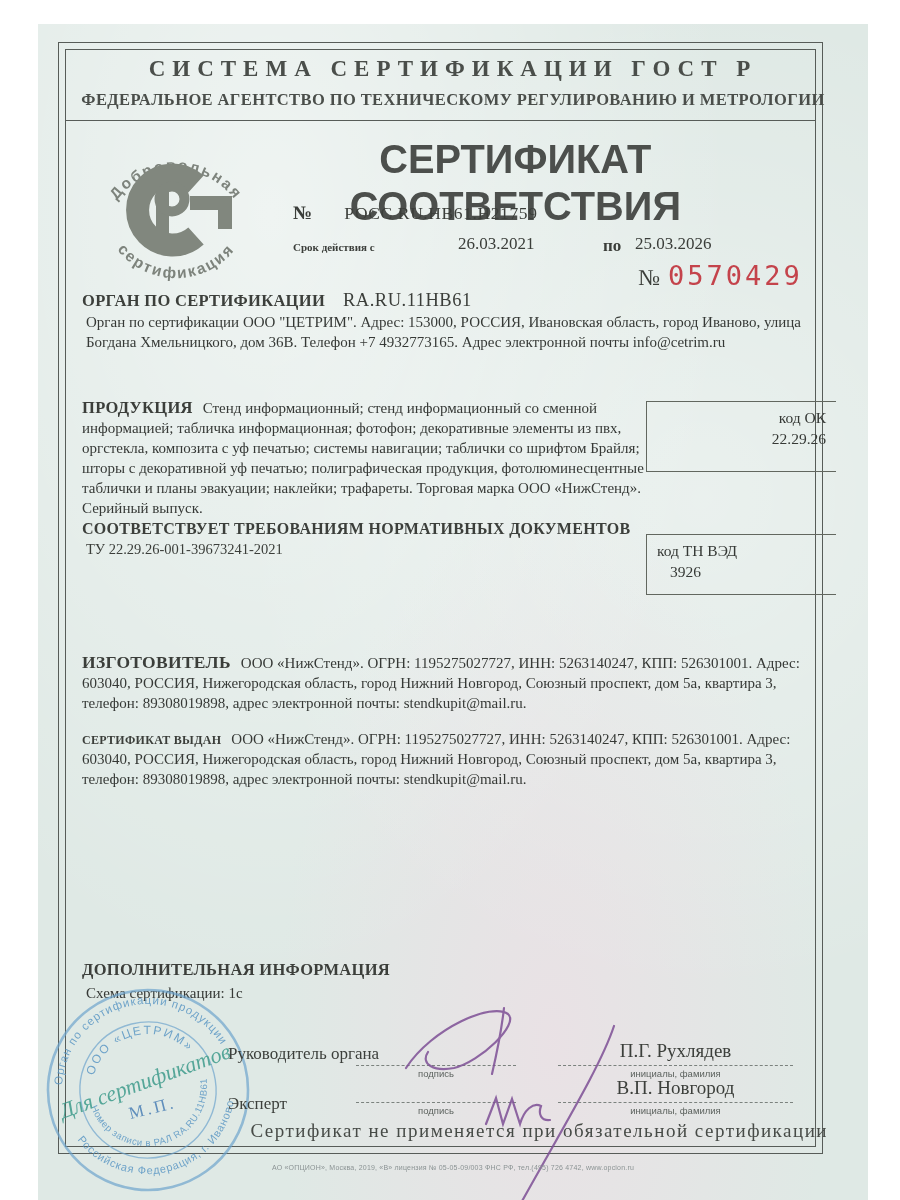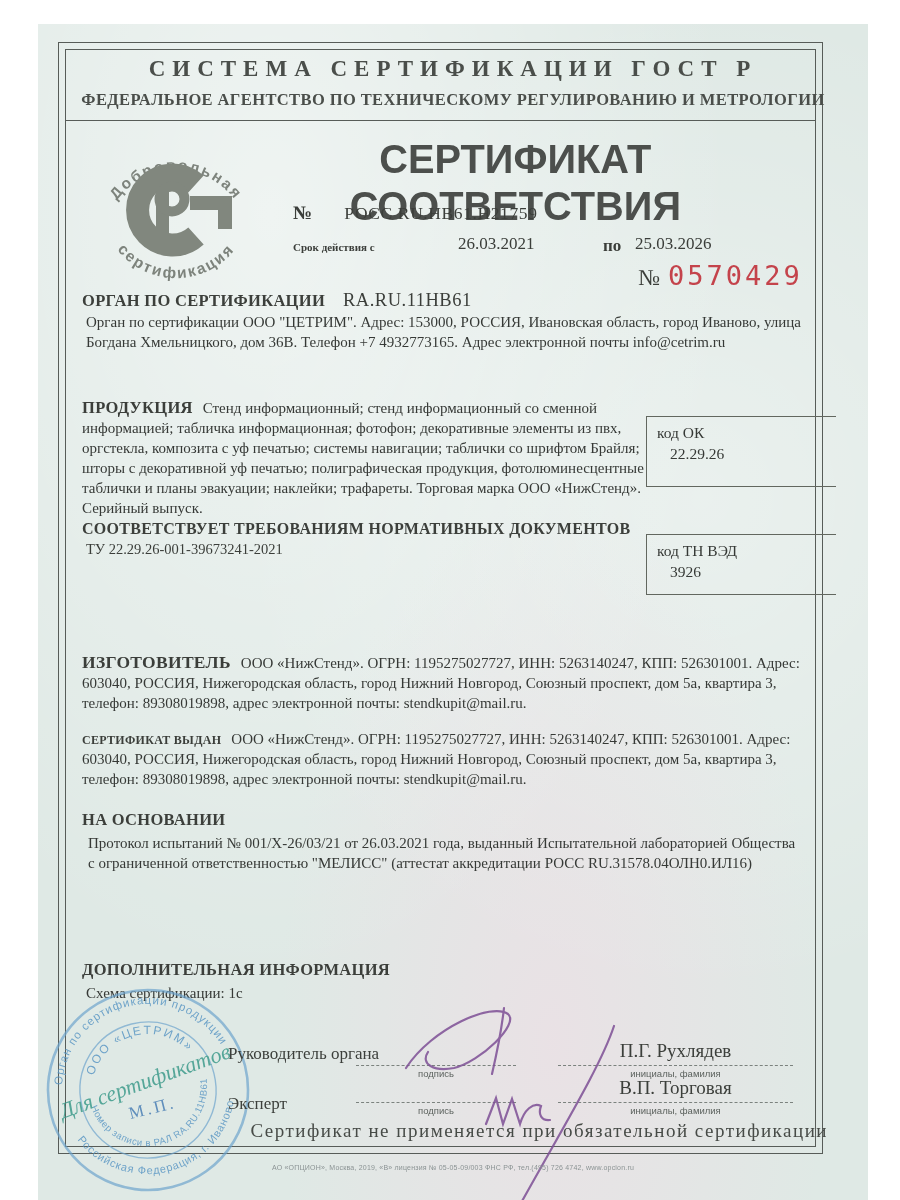--- a/index.html
+++ b/index.html
@@ -35,21 +35,21 @@
         color:#c4434b;letter-spacing:3px;}
   .sec-head{font-weight:bold;font-size:16.5px;letter-spacing:.3px;color:#3c3f3b;}
   .body-txt{font-size:15px;line-height:1.33;color:#363936;}
   .organ{position:absolute;left:44px;top:266px;width:722px;}
   .organ .code{font-size:18.5px;margin-left:14px;letter-spacing:.5px;font-weight:normal;}
   .organ .body-txt{margin-top:2px;padding-left:4px;}
   .product{position:absolute;left:44px;top:374px;width:572px;}
   .codebox{position:absolute;left:608px;width:169px;border:1.4px solid #62675f;border-right:none;
            padding:7px 10px 6px 10px;font-size:15.5px;color:#363936;background:transparent;}
   .codebox .cv{margin-top:3px;padding-left:13px;}
-  .box-ok{top:392px;height:56px;}
+  .box-ok{top:377px;height:56px;text-align:right;}
   .box-tnved{top:510px;height:46px;}
   .conform{position:absolute;left:44px;top:496px;width:560px;}
   .conform .tu{font-size:14.5px;margin-top:3px;padding-left:4px;}
   .maker{position:absolute;left:44px;top:628px;width:724px;}
   .issued{position:absolute;left:44px;top:706px;width:724px;}
   .basis{position:absolute;left:44px;top:786px;width:722px;}
   .basis .body-txt{margin-top:4px;padding-left:6px;}
   .addinfo{position:absolute;left:44px;top:936px;width:700px;}
   .addinfo .body-txt{margin-top:4px;padding-left:4px;}
   .inhead{font-weight:bold;font-size:16.5px;letter-spacing:.3px;margin-right:10px;}
@@ -145,24 +145,20 @@
     </div>
 
     <div class="maker">
       <span class="inhead" style="font-size:17.5px">ИЗГОТОВИТЕЛЬ</span><span class="body-txt">ООО «НижСтенд». ОГРН: 1195275027727, ИНН: 5263140247, КПП: 526301001. Адрес: 603040, РОССИЯ, Нижегородская область, город Нижний Новгород, Союзный проспект, дом 5а, квартира 3, телефон: 89308019898, адрес электронной почты: stendkupit@mail.ru.</span>
     </div>
 
     <div class="issued">
       <span class="inhead" style="font-size:12px">СЕРТИФИКАТ ВЫДАН</span><span class="body-txt">ООО «НижСтенд». ОГРН: 1195275027727, ИНН: 5263140247, КПП: 526301001. Адрес: 603040, РОССИЯ, Нижегородская область, город Нижний Новгород, Союзный проспект, дом 5а, квартира 3, телефон: 89308019898, адрес электронной почты: stendkupit@mail.ru.</span>
     </div>
 
-    <div class="basis">
-      <div class="sec-head">НА ОСНОВАНИИ</div>
-      <div class="body-txt">Протокол испытаний № 001/Х-26/03/21 от 26.03.2021 года, выданный Испытательной лабораторией Общества с ограниченной ответственностью "МЕЛИСС" (аттестат аккредитации РОСС RU.31578.04ОЛН0.ИЛ16)</div>
-    </div>
 
     <div class="addinfo">
       <div class="sec-head">ДОПОЛНИТЕЛЬНАЯ ИНФОРМАЦИЯ</div>
       <div class="body-txt">Схема сертификации: 1с</div>
     </div>
 
     <svg class="stamp-svg" width="236" height="236" viewBox="0 0 236 236">
       <defs>
         <path id="stOutTop" d="M 32,118 A 86,86 0 0 1 204,118"></path>
         <path id="stInTop" d="M 62,118 A 56,56 0 0 1 174,118"></path>
@@ -190,21 +186,21 @@
     <div class="sig-label" style="left:190px;top:1020px">Руководитель органа</div>
     <div class="sig-line" style="left:318px;top:1041px;width:160px"></div>
     <div class="sig-cap" style="left:318px;top:1044px;width:160px">подпись</div>
     <div class="sig-name" style="left:520px;top:1016px;width:235px">П.Г. Рухлядев</div>
     <div class="sig-line" style="left:520px;top:1041px;width:235px"></div>
     <div class="sig-cap" style="left:520px;top:1044px;width:235px">инициалы, фамилия</div>
 
     <div class="sig-label" style="left:190px;top:1070px">Эксперт</div>
     <div class="sig-line" style="left:318px;top:1078px;width:160px"></div>
     <div class="sig-cap" style="left:318px;top:1081px;width:160px">подпись</div>
-    <div class="sig-name" style="left:520px;top:1053px;width:235px">В.П. Торговая</div>
+    <div class="sig-name" style="left:520px;top:1053px;width:235px">В.П. Новгород</div>
     <div class="sig-line" style="left:520px;top:1078px;width:235px"></div>
     <div class="sig-cap" style="left:520px;top:1081px;width:235px">инициалы, фамилия</div>
 
     <svg class="ink-svg" width="430" height="240" viewBox="0 0 430 240">
       <g fill="none" stroke="#7e5096" stroke-width="2.2" stroke-linecap="round">
         <path d="M 18,86 C 44,46 104,20 120,32 C 132,42 92,80 66,86 C 46,90 32,82 40,70"></path>
         <path d="M 116,26 C 114,44 110,66 104,92"></path>
         <path d="M 98,142 L 108,116 L 115,142 L 124,117 L 132,142 C 136,128 145,120 153,124 C 150,132 153,139 162,138"></path>
         <path d="M 226,44 C 212,86 172,150 128,230"></path>
       </g>

